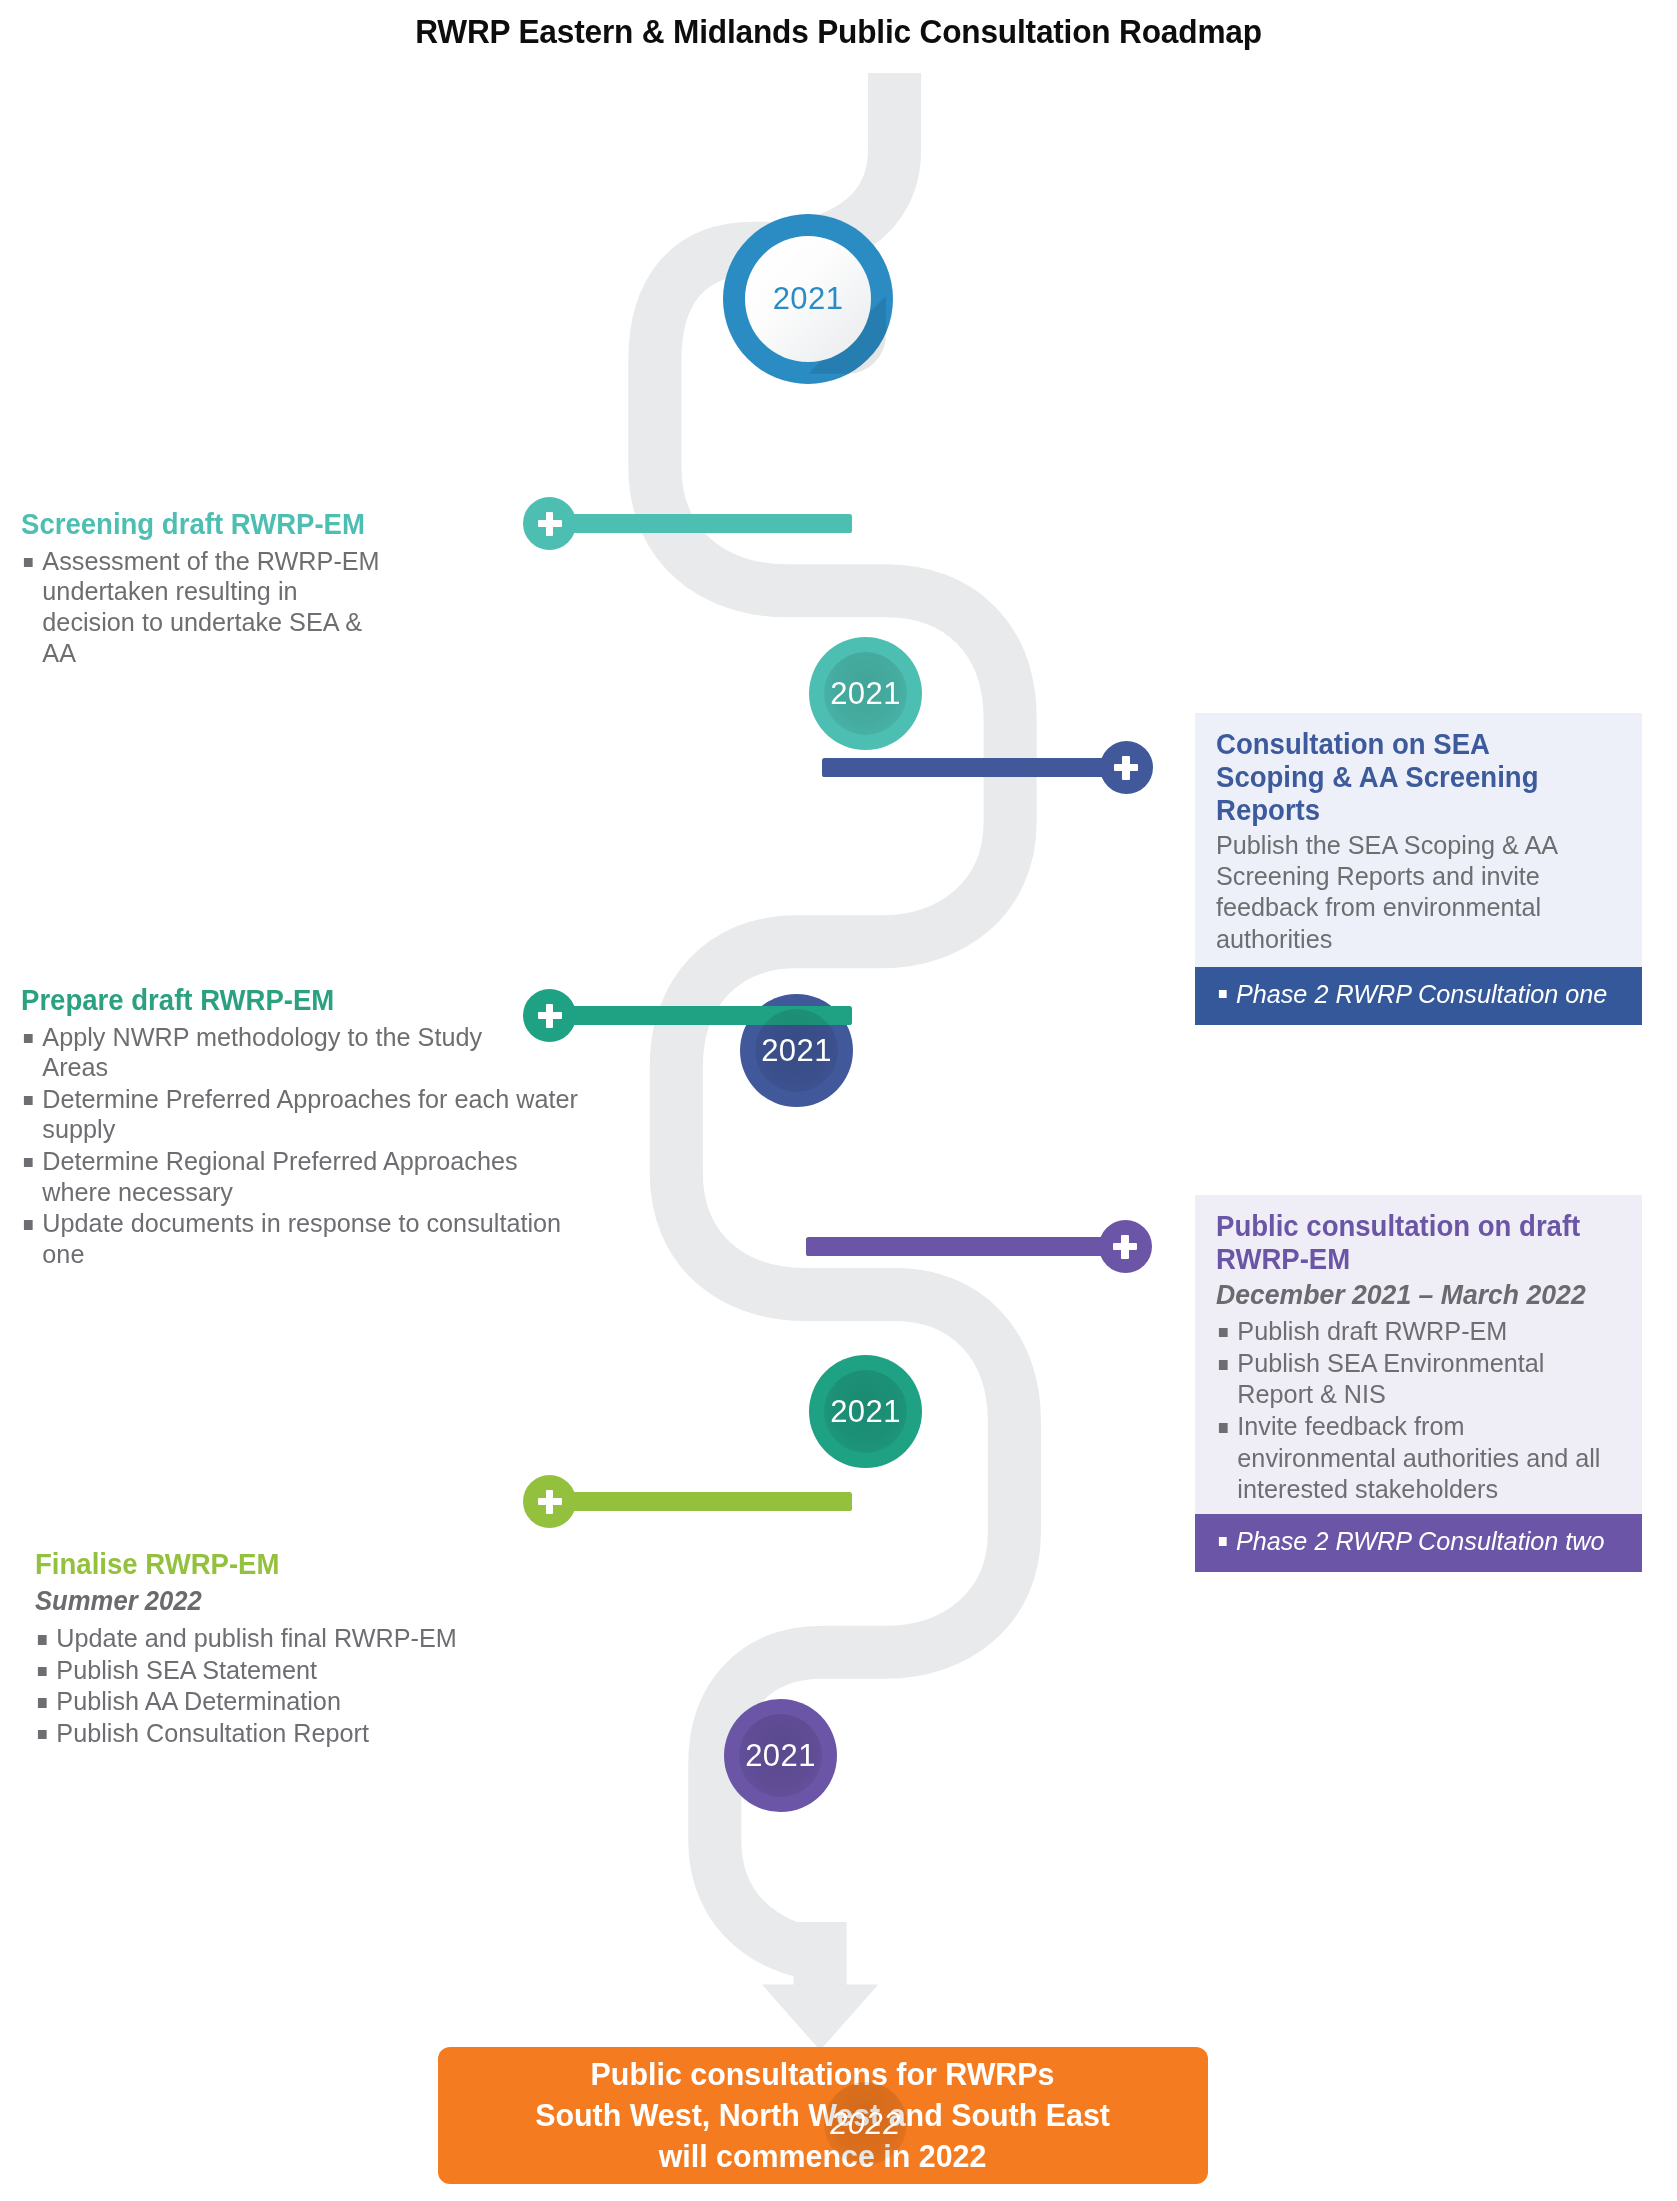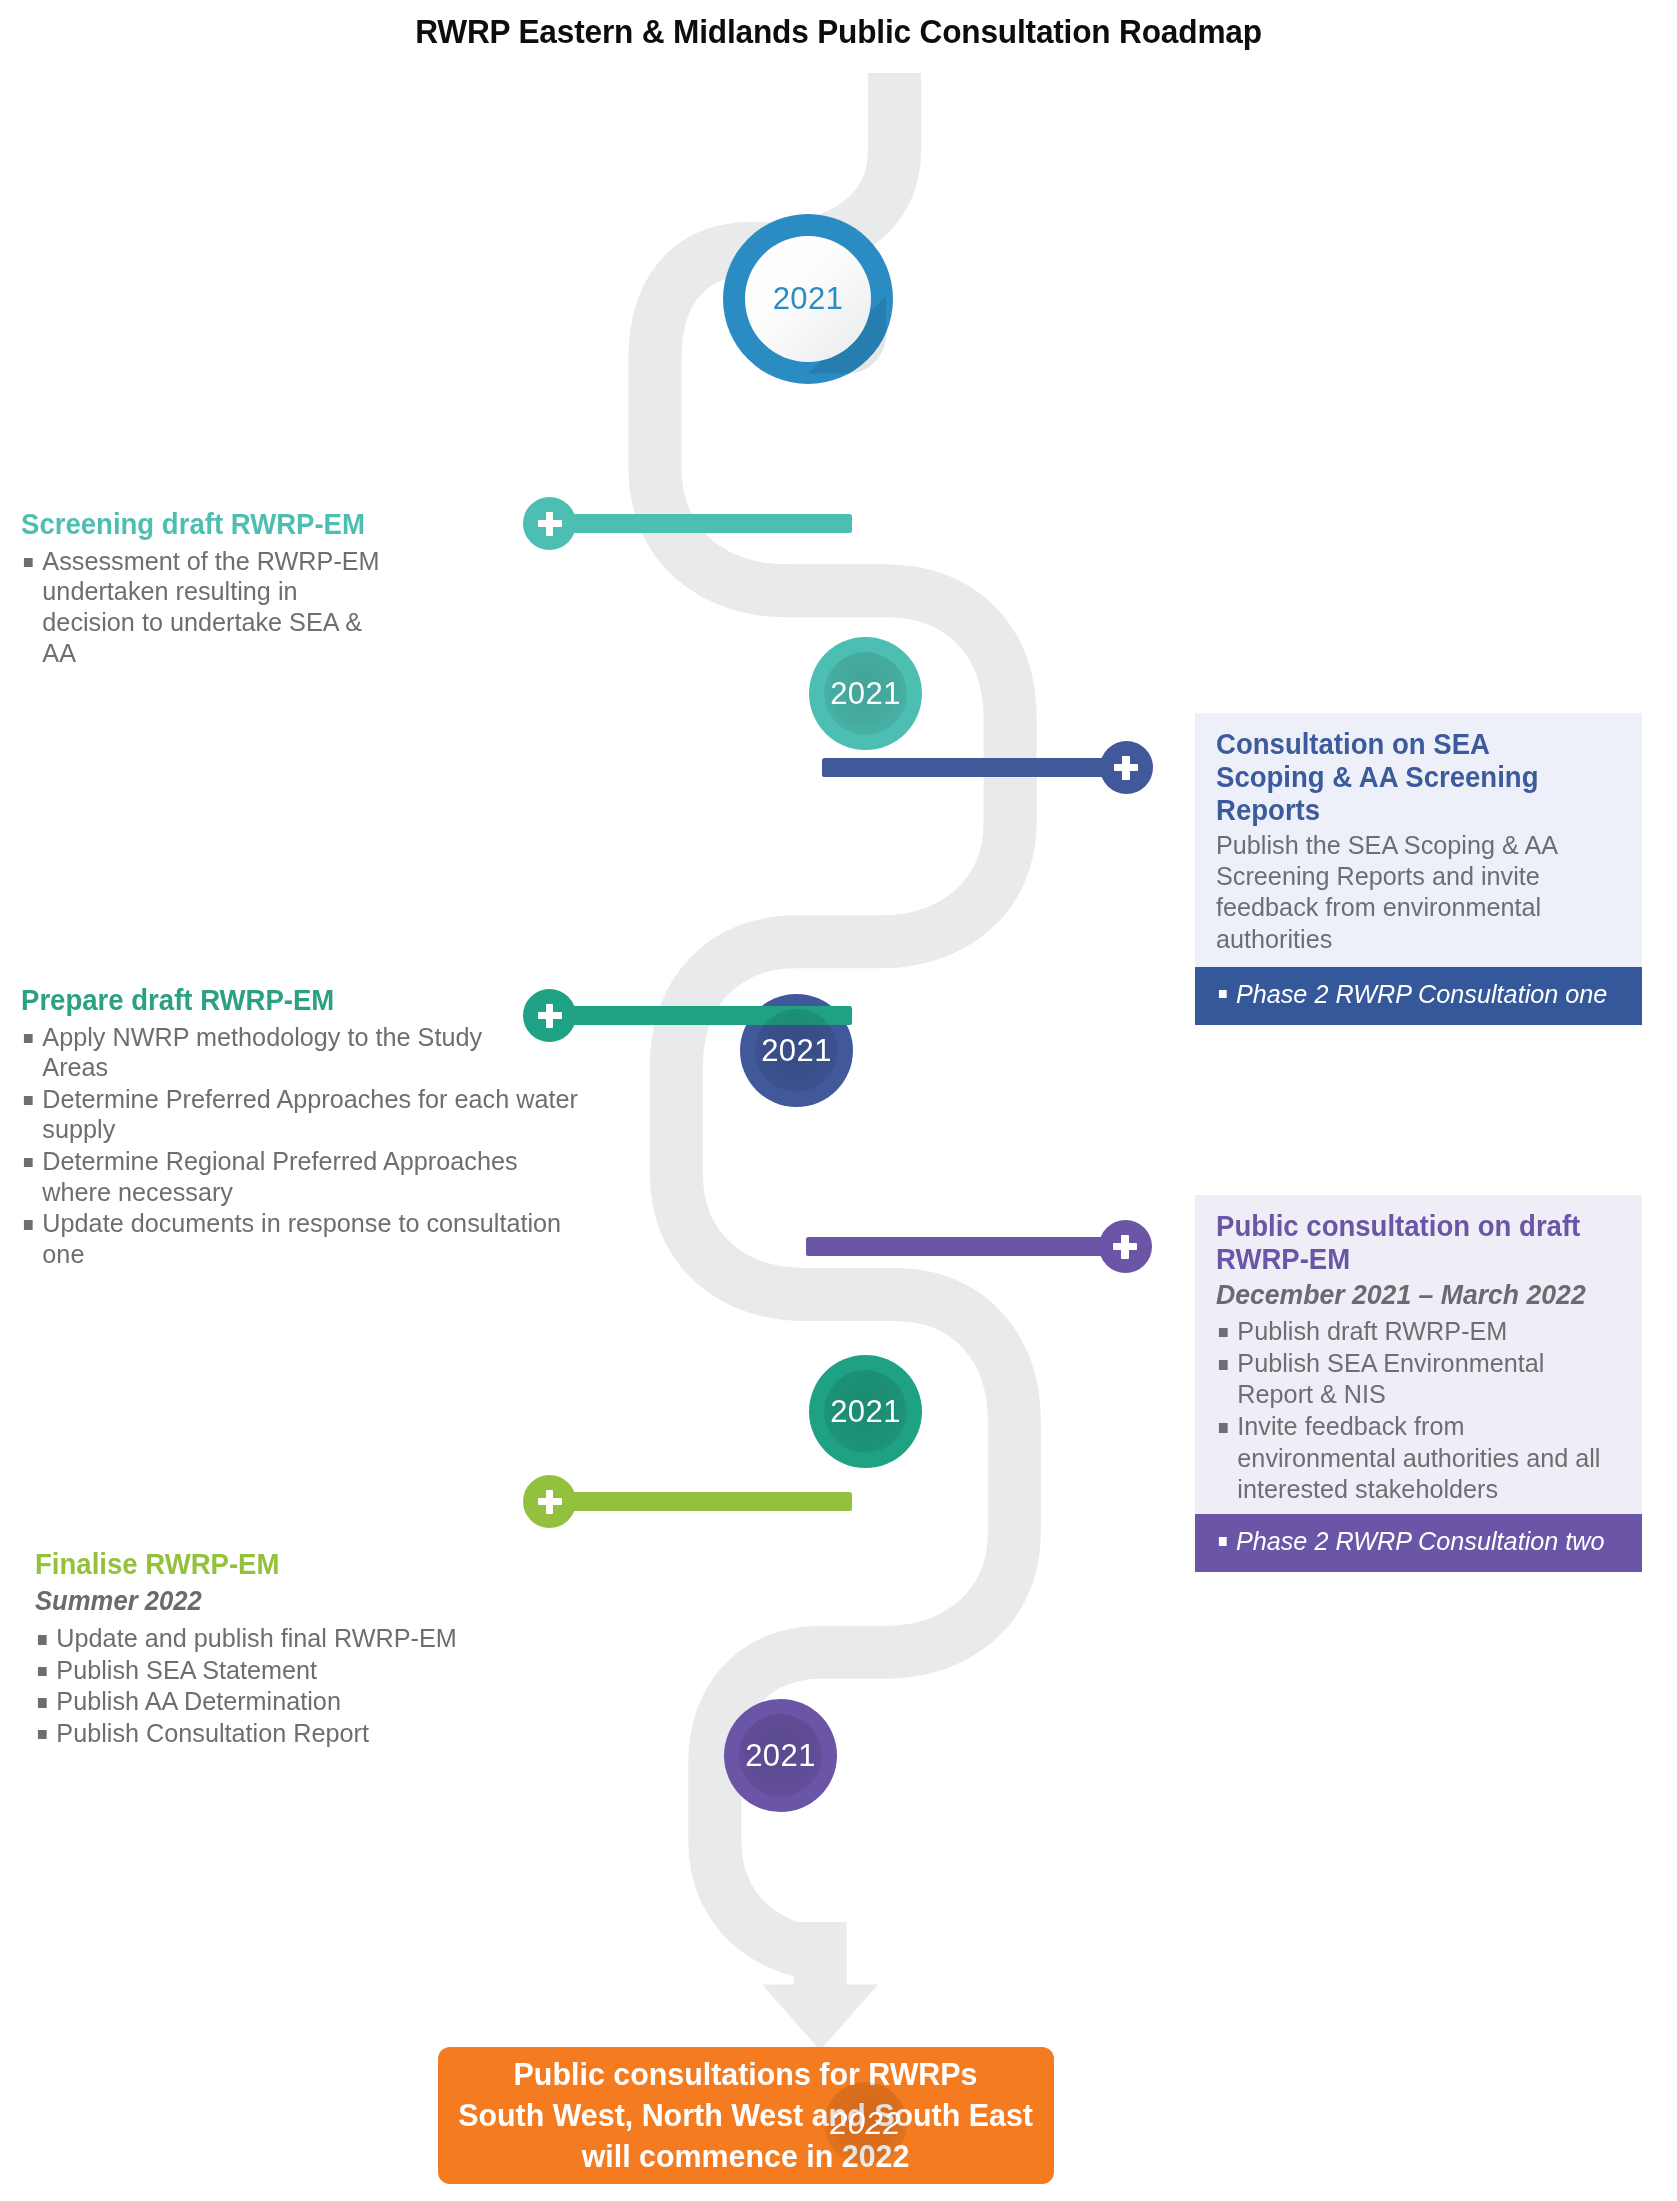--- a/index.html
+++ b/index.html
@@ -267,20 +267,20 @@
   <h3 style="color:#94C13D;">Finalise RWRP-EM</h3>
   <div class="sub">Summer 2022</div>
   <ul class="bul">
     <li style="width:428px;">Update and publish final RWRP-EM</li>
     <li>Publish SEA Statement</li>
     <li>Publish AA Determination</li>
     <li>Publish Consultation Report</li>
   </ul>
 </div>
 
-<div class="banner" style="left:438px;top:2047px;width:616px;height:137px;background:#F47B20;">
+<div class="banner" style="left:438px;top:2047px;width:770px;height:137px;background:#F47B20;">
   <div>
     <span>Public consultations for RWRPs</span>
     <span>South West, North West and South East</span>
     <span>will commence in 2022</span>
   </div>
 </div>
 
 
 </body></html>

